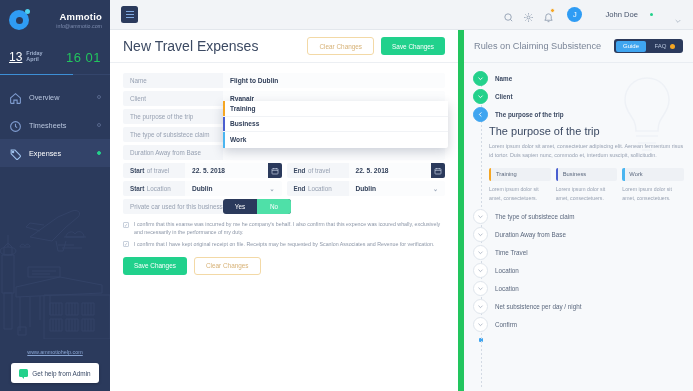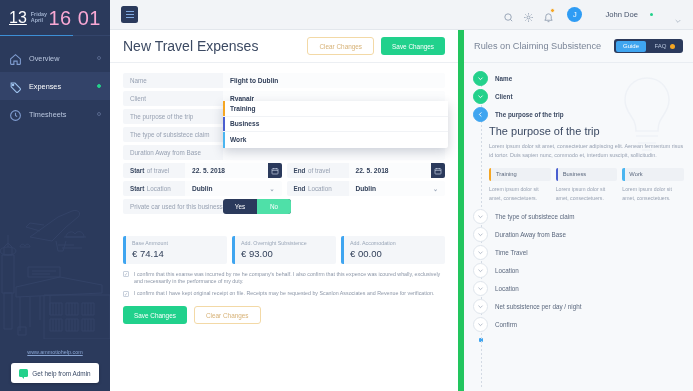--- a/index.html
+++ b/index.html
@@ -33,24 +33,24 @@
     width: 5px; height: 5px; border-radius: 50%; background: #4ed2f0;
   }
   .brand-txt { margin-left: auto; text-align: right; }
   .brand-name { color: #fff; font-size: 9.5px; font-weight: bold; letter-spacing: .2px; }
   .brand-mail { color: #7e8db0; font-size: 5.3px; margin-top: 1px; }
 
   .datebar {
     height: 36px; display: flex; align-items: center;
     padding: 0 9px; position: relative;
   }
-  .d-num { color: #fff; font-size: 16px; font-weight: 300; text-decoration: underline; }
+  .d-num { color: #fff; font-size: 12px; font-weight: 300; text-decoration: underline; }
   .d-wd { margin-left: 4px; line-height: 1.05; }
   .d-wd div { color: #9fb0ce; font-size: 5.4px; font-weight: bold; }
-  .d-time { margin-left: auto; color: #f9a8d4; font-size: 20px; font-weight: 300; letter-spacing: .5px; }
+  .d-time { margin-left: auto; color: #22c55e; font-size: 13px; font-weight: 300; letter-spacing: .5px; }
   .progress { position: absolute; left: 0; bottom: 0; height: 1.5px; width: 100%; background: #34456b; }
   .progress i { display: block; height: 100%; width: 66%; background: #3d8fd6; }
 
   .navlist { padding-top: 8px; }
   .navitem {
     height: 28px; display: flex; align-items: center;
     padding: 0 9px; position: relative; cursor: pointer;
   }
   .navitem.active { background: #334369; }
   .navitem .ic { width: 13px; height: 13px; flex: 0 0 13px; color: #7f9cd0; }
@@ -255,20 +255,27 @@
   .rp-chip i { position: absolute; left: 0; top: 0; bottom: 0; width: 2.2px; border-radius: 2px 0 0 2px; }
   .rp-ct { font-size: 5.2px; color: #98a2b3; line-height: 1.7; margin-top: 4px; }
   .enddot { width: 4px; height: 4px; background: #3fa5f0; border-radius: 1px; margin: 4px 0 0 14.5px; }
 </style>
 </head>
 <body>
 
 <div class="app">
 
   <aside class="sidebar">
+    <div class="brand">
+      <div class="brand-logo"></div>
+      <div class="brand-txt">
+        <div class="brand-name">Ammotio</div>
+        <div class="brand-mail">info@ammotio.com</div>
+      </div>
+    </div>
 
     <div class="datebar">
       <div class="d-num">13</div>
       <div class="d-wd">
         <div>Friday</div>
         <div>April</div>
       </div>
       <div class="d-time">16 01</div>
       <div class="progress">
           <i></i>
@@ -278,38 +285,38 @@
     <nav class="navlist">
       <div class="navitem">
         <span class="ic">
           <svg viewBox="0 0 24 24" fill="none" stroke="currentColor" stroke-width="2">
               <path d="M3 11l9-8 9 8v9a1 1 0 0 1-1 1h-5v-6H9v6H4a1 1 0 0 1-1-1z"></path>
             </svg>
         </span>
         <span class="lbl">Overview</span>
         <span class="dot"></span>
       </div>
+      <div class="navitem">
+        <span class="ic">
+          <svg viewBox="0 0 24 24" fill="none" stroke="currentColor" stroke-width="2">
+              <circle cx="12" cy="12" r="9"></circle>
+              <path d="M12 7v5l3 2"></path>
+            </svg>
+        </span>
+        <span class="lbl">Timesheets</span>
+        <span class="dot"></span>
+      </div>
       <div class="navitem active">
         <span class="ic">
           <svg viewBox="0 0 24 24" fill="none" stroke="currentColor" stroke-width="2">
               <path d="M20.6 13.4 11 3.8H4v7l9.6 9.6a2 2 0 0 0 2.8 0l4.2-4.2a2 2 0 0 0 0-2.8z"></path>
               <circle cx="7.5" cy="7.5" r="1.3"></circle>
             </svg>
         </span>
         <span class="lbl">Expenses</span>
-        <span class="dot"></span>
-      </div>
-      <div class="navitem">
-        <span class="ic">
-          <svg viewBox="0 0 24 24" fill="none" stroke="currentColor" stroke-width="2">
-              <circle cx="12" cy="12" r="9"></circle>
-              <path d="M12 7v5l3 2"></path>
-            </svg>
-        </span>
-        <span class="lbl">Timesheets</span>
         <span class="dot"></span>
       </div>
     </nav>
 
     <svg class="art" viewBox="0 0 110 150" fill="none" stroke="#3a4a70" stroke-width="1">
       <path d="M30 48 L58 28 L72 22 C78 20 82 24 78 28 L66 38 L52 52 Z"></path>
       <path d="M44 36 L30 34 L26 38 L40 42"></path>
       <path d="M56 52 L58 62 L63 62 L66 52"></path>
       <path d="M8 58 L8 46 M4 58 l4-4 4 4 v8 h-8z"></path>
       <path d="M2 66 h12 v38 h-12z"></path>
@@ -486,37 +493,20 @@
             <div class="ddopt">
               <i style="background:#4a5fd0"></i>
               <span>Business</span>
             </div>
             <div class="ddopt">
               <i style="background:#4ab5f0"></i>
               <span>Work</span>
             </div>
           </div>
 
-          <div class="amounts">
-            <div class="amt">
-              <i></i>
-              <div class="cap">Base Ammount</div>
-              <div class="num">€ 74.14</div>
-            </div>
-            <div class="amt">
-              <i></i>
-              <div class="cap">Add. Overnight Subsistence</div>
-              <div class="num">€ 93.00</div>
-            </div>
-            <div class="amt">
-              <i></i>
-              <div class="cap">Add. Accomodation</div>
-              <div class="num">€ 00.00</div>
-            </div>
-          </div>
 
 
           <div class="confirms">
             <div class="cfrow">
               <span class="cbox">✓</span>
               <span class="cftext">I confirm that this exanse was incurred by me  he company's behalf. I also confirm that this expence was icoured whally, exclusively and necessarily in the performance of my duty.</span>
             </div>
             <div class="cfrow">
               <span class="cbox">✓</span>
               <span class="cftext">I confirm that I have kept original receipt on file. Receipts may be requested by Scanlon Associates and Revenue for verification.</span>

